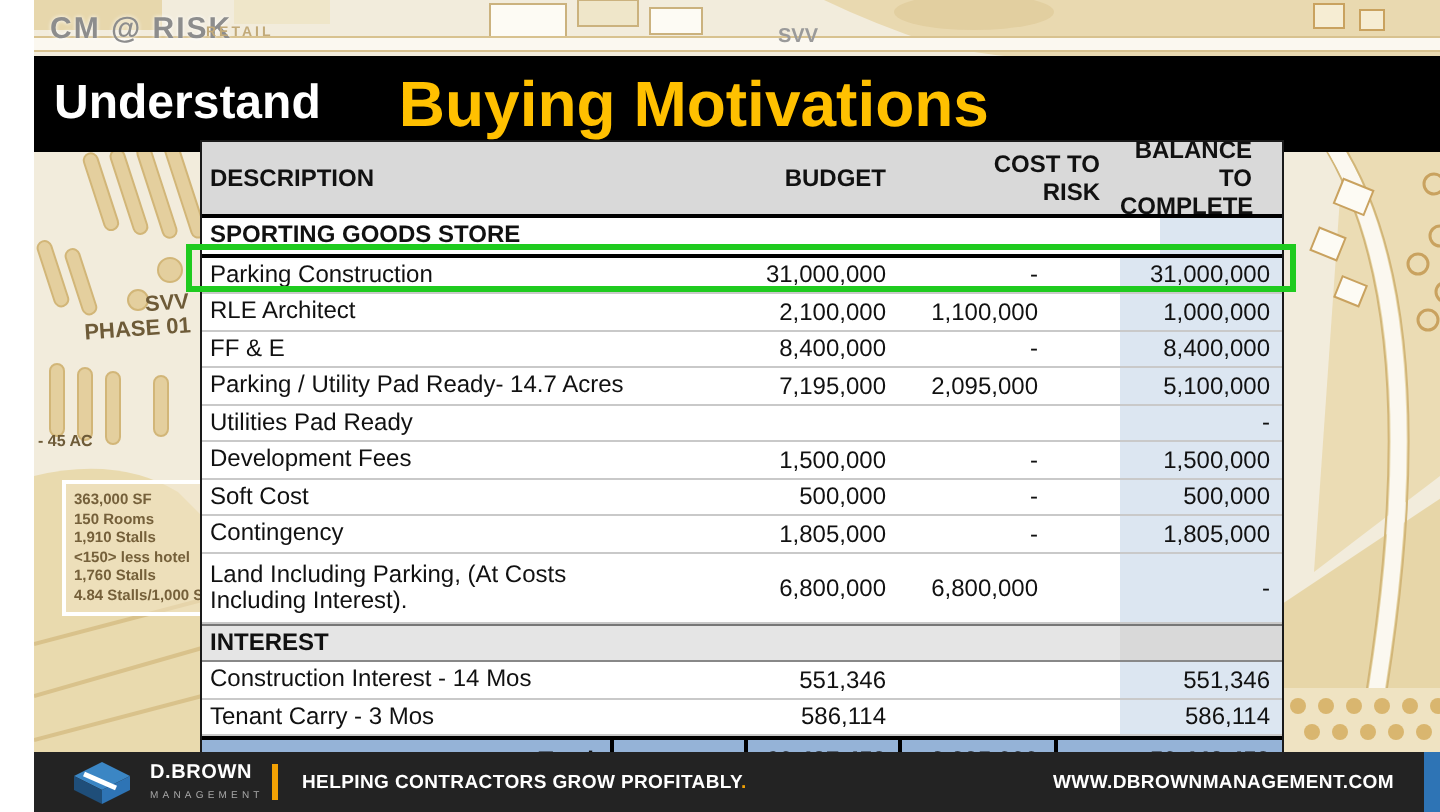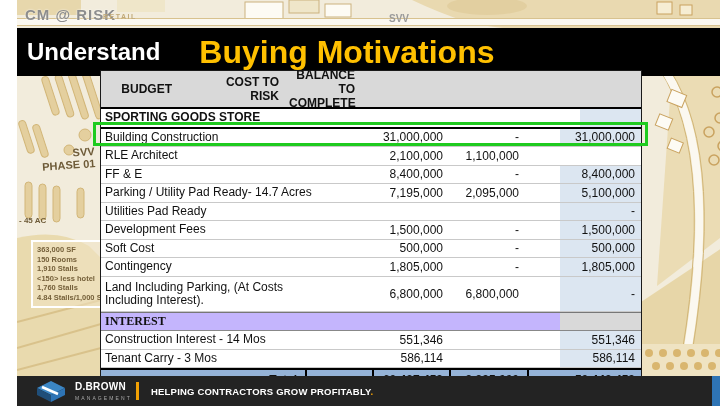--- a/index.html
+++ b/index.html
@@ -32,21 +32,21 @@
   .desc{width:271px;text-align:left;padding-left:4px;white-space:pre-line;line-height:13px;}
   .num{width:77px;text-align:right;padding-right:6px;}
   .num.cost{width:78px;padding-right:8px;}
   .spacer{width:33px;}
   .bal{width:81px;text-align:right;padding-right:6px;}
   .trow .bal{background:#DCE6F1;align-self:stretch;display:flex;align-items:center;justify-content:flex-end;}
   .thead .costh{width:111px;text-align:right;padding-right:10px;white-space:pre-line;}
   .thead .balh{width:81px;text-align:right;padding-right:15px;white-space:pre-line;}
   .row-section{font-weight:bold;}
   .row-sporting{border-bottom:2px solid #000;gap:35px;}
-  .row-interest{background:#c4b5fd;border-top:1px solid #777;border-bottom:1px solid #888;font-family:Liberation Serif, serif;}
+  .row-interest{background:#e5e5e5;border-top:1px solid #777;border-bottom:1px solid #888;}
   .row-interest .bal{background:#D9D9D9;}
   .trow-total{display:flex;align-items:center;height:20px;background:#95B3D7;font-weight:bold;border-top:2px solid #000;}
   .trow-total .c{align-self:stretch;display:flex;align-items:center;border-left:2px solid #000;}
   .trow-total .c:first-child{border-left:none;}
   .total-label{width:204px;justify-content:flex-end;padding-right:8px;}
   .total-spacer{width:67px;}
   .total-budget{width:77px;justify-content:flex-end;padding-right:6px;}
   .total-cost{width:78px;justify-content:flex-end;padding-right:8px;}
   .total-bal{width:114px;justify-content:flex-end;padding-right:6px;}
   .highlight-box{position:absolute;left:-8px;top:50.5px;width:555px;height:24px;
@@ -160,48 +160,50 @@
     <div>4.84 Stalls/1,000 SF</div>
   </div>
 
   <div class="title-bar">
     <span class="t-prefix">Understand</span>
     <span class="t-highlight">Buying Motivations</span>
   </div>
 
   <div class="budget-table">
     <div class="thead">
+      <div class="c desc">DESCRIPTION</div>
       <div class="c num">BUDGET</div>
       <div class="c costh">COST TO
 RISK</div>
       <div class="c balh">BALANCE TO
 COMPLETE</div>
     </div>
 
     <div class="trow row-section row-sporting">
       <div class="c desc">SPORTING GOODS STORE</div>
       <div class="c num"></div>
       <div class="c num cost"></div>
       <div class="c spacer"></div>
       <div class="c bal"></div>
     </div>
 
     <div class="trow">
-      <div class="c desc">Building Construction</div>
+      <div class="c desc">Parking Construction</div>
       <div class="c num">31,000,000</div>
       <div class="c num cost">-</div>
       <div class="c spacer"></div>
       <div class="c bal">31,000,000</div>
     </div>
 
     <div class="trow">
       <div class="c desc">RLE Architect</div>
       <div class="c num">2,100,000</div>
       <div class="c num cost">1,100,000</div>
       <div class="c spacer"></div>
+      <div class="c bal">1,000,000</div>
     </div>
 
     <div class="trow">
       <div class="c desc">FF &amp; E</div>
       <div class="c num">8,400,000</div>
       <div class="c num cost">-</div>
       <div class="c spacer"></div>
       <div class="c bal">8,400,000</div>
     </div>
 
@@ -295,16 +297,17 @@
       <polygon points="4,9 18,16 18,23 4,16" fill="#1F4E79"></polygon>
       <polygon points="32,9 18,16 18,23 32,16" fill="#2E74B5"></polygon>
       <line x1="9" y1="8" x2="25" y2="15" stroke="#ffffff" stroke-width="2.5"></line>
     </svg>
     <div class="brand">
       <div class="brand-name">D.BROWN</div>
       <div class="brand-sub">MANAGEMENT</div>
     </div>
     <div class="f-divider"></div>
     <div class="tagline"><span>HELPING CONTRACTORS GROW PROFITABLY</span><span class="dot">.</span></div>
+    <div class="website">WWW.DBROWNMANAGEMENT.COM</div>
     <div class="blue-block"></div>
   </div>
 
 </div>
 
 </body></html>

